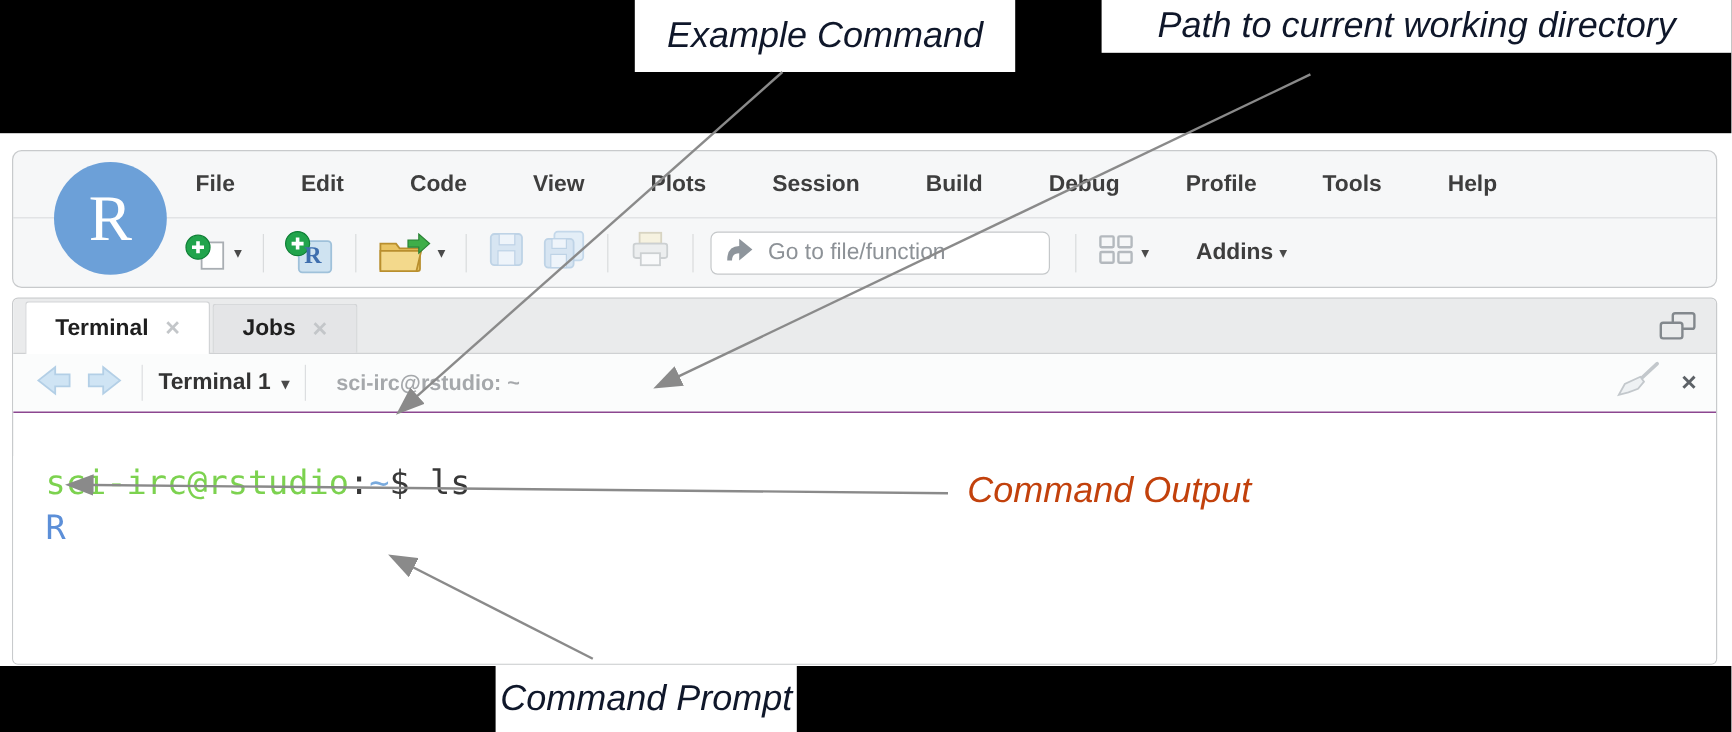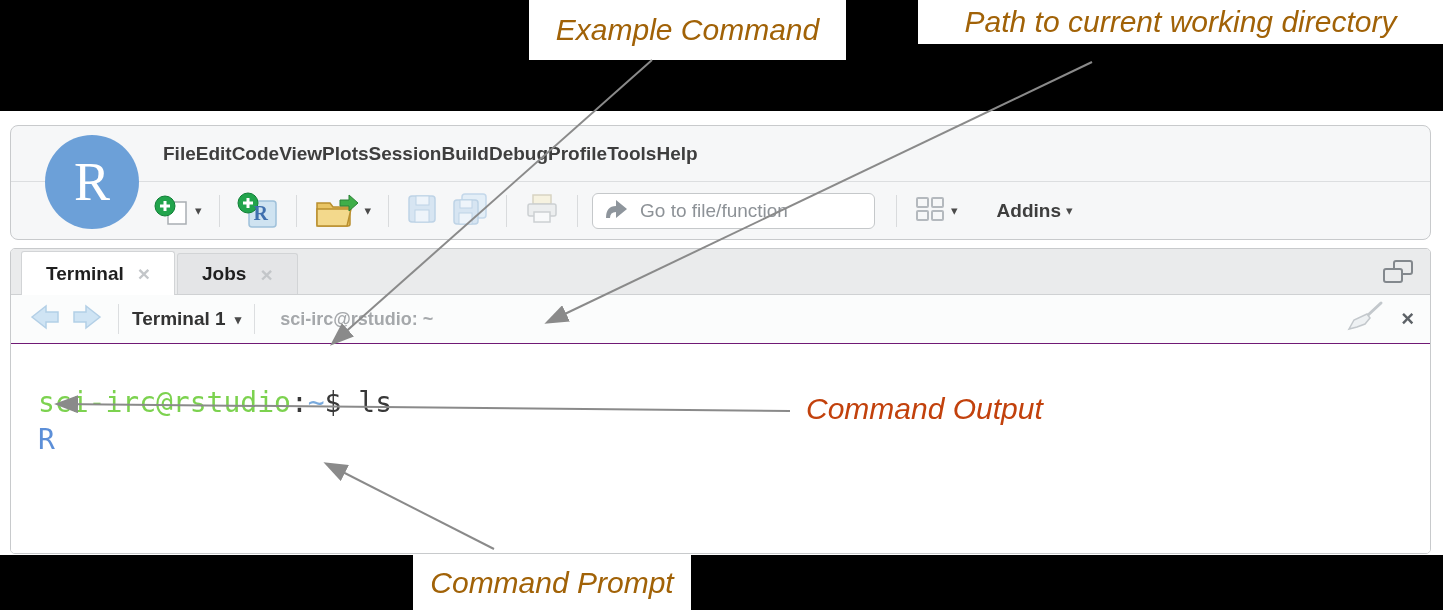--- a/index.html
+++ b/index.html
@@ -7,40 +7,40 @@
   body {
     width:1443px; height:610px; position:relative; overflow:hidden;
     background:#ffffff; font-family:"Liberation Sans", sans-serif;
   }
 
   
   .band { position:absolute; left:0; width:1443px; background:#000; }
   .band.top { top:0; height:111px; }
   .band.bottom { top:555px; height:55px; }
   .label-box {
-    position:absolute; background:#fff; color:#a16207;
+    position:absolute; background:#fff; color:#0f172a;
     font-style:italic; font-size:30px; font-weight:400;
     display:flex; align-items:center; justify-content:center; white-space:nowrap;
   }
   #example-label { left:529px; top:0; width:317px; height:60px; }
   #path-label   { left:918px; top:0; width:525px; height:44px;font-style:italic; }
-  #prompt-label { left:413px; top:555px; width:278px; height:55px; }
+  #prompt-label { left:413px; top:555px; width:251px; height:55px; }
   #output-label {
     position:absolute; left:806px; top:392px; color:#c2410c;
     font-style:italic; font-size:30px; white-space:nowrap;
   }
 
   
   .window-top {
     position:absolute; left:10px; top:125px; width:1421px; height:115px;
     background:#f6f7f8; border:1px solid #c8cacc; border-radius:8px;
   }
   .menu-row {
     height:56px; border-bottom:1px solid #dcdee0;
-    display:flex; align-items:center; padding-left:152px; 
+    display:flex; align-items:center; padding-left:152px; gap:55px;
   }
   .menu-item { font-size:19px; font-weight:700; color:#3e3e3e; cursor:default; }
   .logo {
     position:absolute; left:34px; top:9px; width:94px; height:94px;
     border-radius:50%; background:#6ca0d8; color:#fff;
     font-family:"Liberation Serif", serif; font-size:54px;
     display:flex; align-items:center; justify-content:center; z-index:3;
   }
   .toolbar-row { height:57px; display:flex; align-items:center; padding-left:140px; gap:7px; }
   .tbtn { display:flex; align-items:center; gap:5px; padding:2px 3px; }

